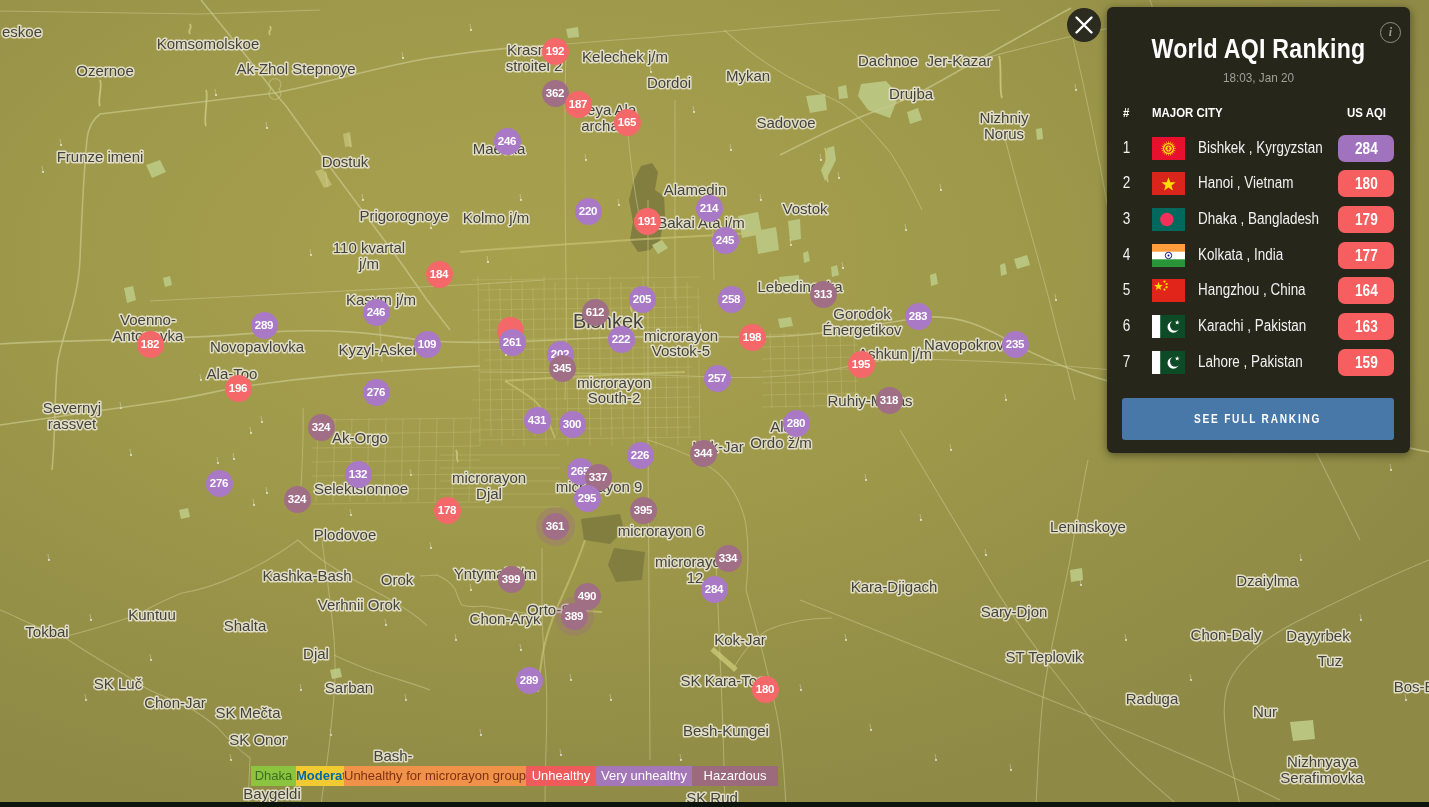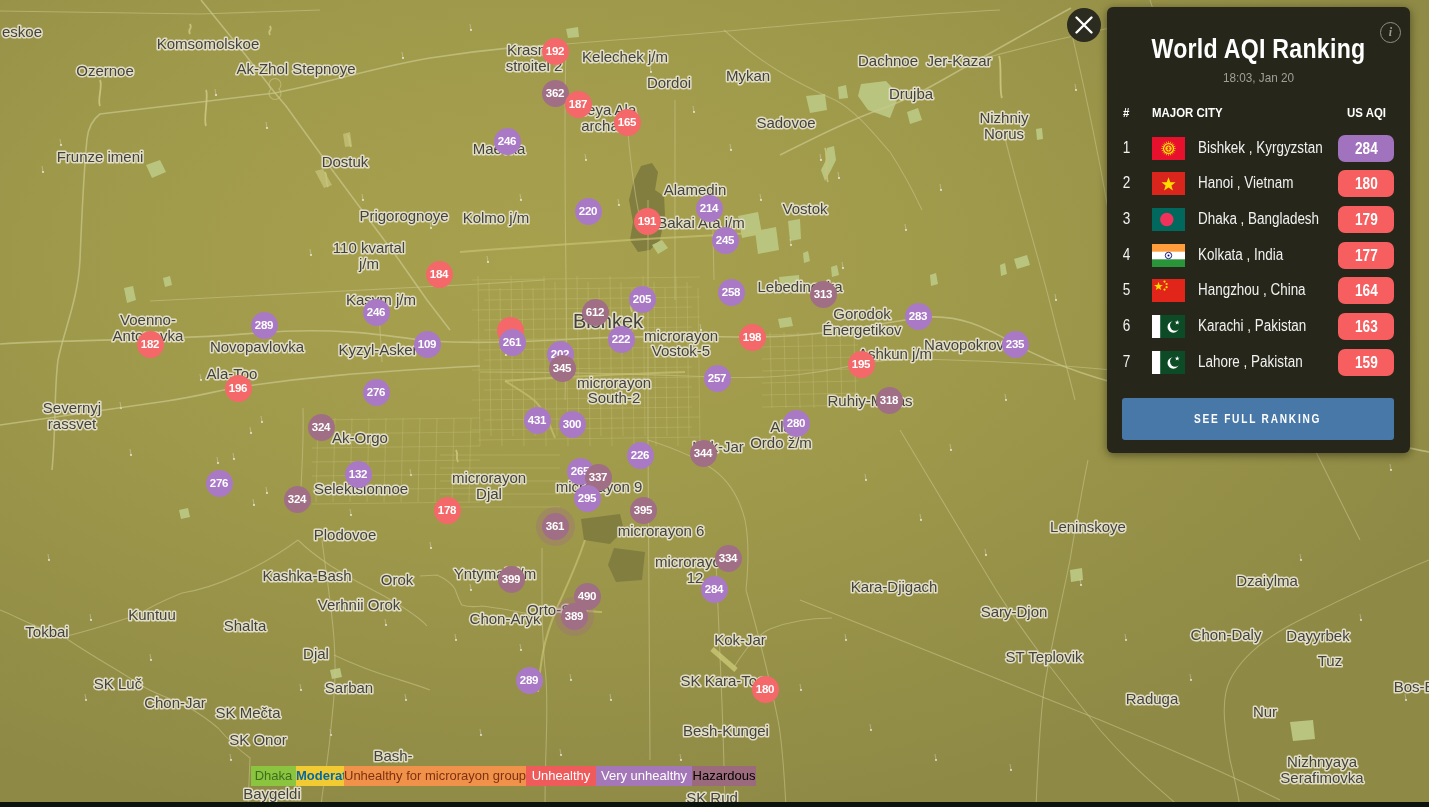--- a/index.html
+++ b/index.html
@@ -621,21 +621,21 @@
 <div class="mk p" style="left:574.5px;top:197.5px">220</div>
 <div class="mk p" style="left:695.5px;top:194.5px">214</div>
 <div class="mk p" style="left:711.5px;top:226.5px">245</div>
 <div class="mk p" style="left:362.5px;top:298.5px">246</div>
 <div class="mk p" style="left:250.5px;top:311.5px">289</div>
 <div class="mk p" style="left:413.5px;top:330.5px">109</div>
 <div class="mk p" style="left:498.5px;top:328.5px">261</div>
 <div class="mk p" style="left:546.5px;top:340.5px">202</div>
 <div class="mk p" style="left:628.5px;top:285.5px">205</div>
 <div class="mk p" style="left:607.5px;top:325.5px">222</div>
-<div class="mk p" style="left:717.5px;top:279px">258</div>
+<div class="mk p" style="left:717.5px;top:286px">258</div>
 <div class="mk p" style="left:904.5px;top:302.5px">283</div>
 <div class="mk p" style="left:1001.5px;top:330.5px">235</div>
 <div class="mk p" style="left:703.5px;top:364.5px">257</div>
 <div class="mk p" style="left:362.5px;top:378.5px">276</div>
 <div class="mk p" style="left:523.5px;top:406.5px">431</div>
 <div class="mk p" style="left:558.5px;top:410.5px">300</div>
 <div class="mk p" style="left:782.5px;top:409.5px">280</div>
 <div class="mk p" style="left:626.5px;top:441.5px">226</div>
 <div class="mk p" style="left:344.5px;top:460.5px">132</div>
 <div class="mk p" style="left:205.5px;top:469.5px">276</div>
@@ -669,21 +669,21 @@
 <div class="mk r" style="left:847.5px;top:350.5px">195</div>
 <div class="mk r" style="left:433.5px;top:496.5px">178</div>
 <div class="mk r" style="left:751.5px;top:675.5px">180</div>
 </div>
 <div id="legend">
   <div style="background:#8bc43f;color:#3c6e1e;width:45px;">Dhaka</div>
   <div style="background:#f2ca32;color:#0369a1;width:48px;font-weight:bold;">Moderate</div>
   <div style="background:#f1924a;color:#7d3112;width:182px;">Unhealthy for microrayon groups</div>
   <div style="background:#ef5a5b;color:#fff;width:70px;">Unhealthy</div>
   <div style="background:#a478b8;color:#fff;width:96px;">Very unhealthy</div>
-  <div style="background:#9b6a7c;color:#000000;width:64px;">Hazardous</div>
+  <div style="background:#9b6a7c;color:#ffffff;width:86px;">Hazardous</div>
 </div>
 <div id="botbar"></div>
 <div id="panel">
   <div id="ptitle">World AQI Ranking</div>
   <div id="ptime">18:03, Jan 20</div>
   <div id="info">i</div>
   <div class="hdr" style="left:16px;">#</div>
   <div class="hdr" style="left:45px;">MAJOR CITY</div>
   <div class="hdr" style="left:240px;">US AQI</div>
   <div id="rows">

